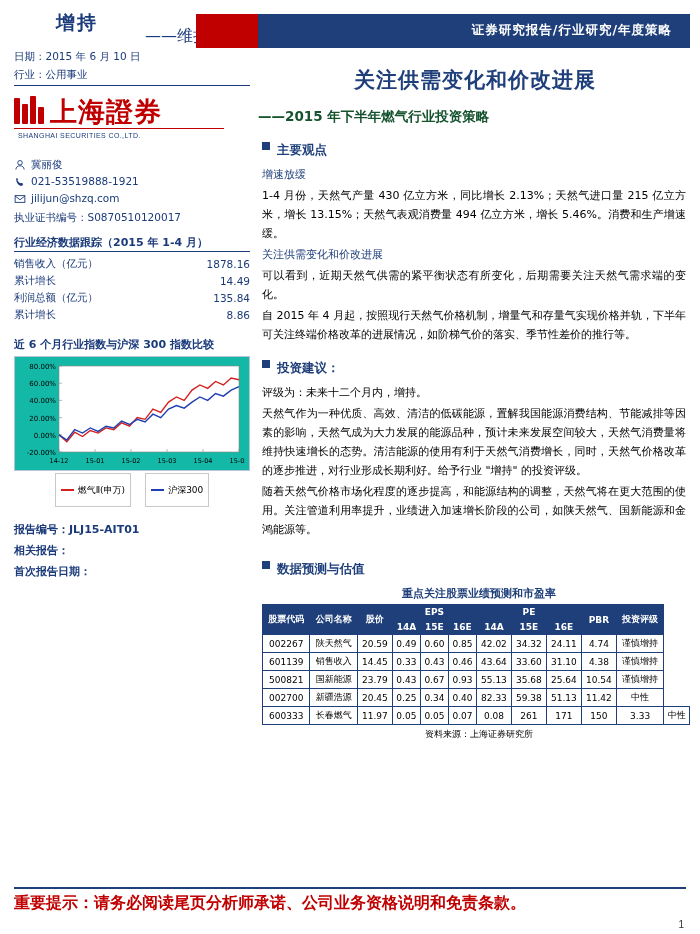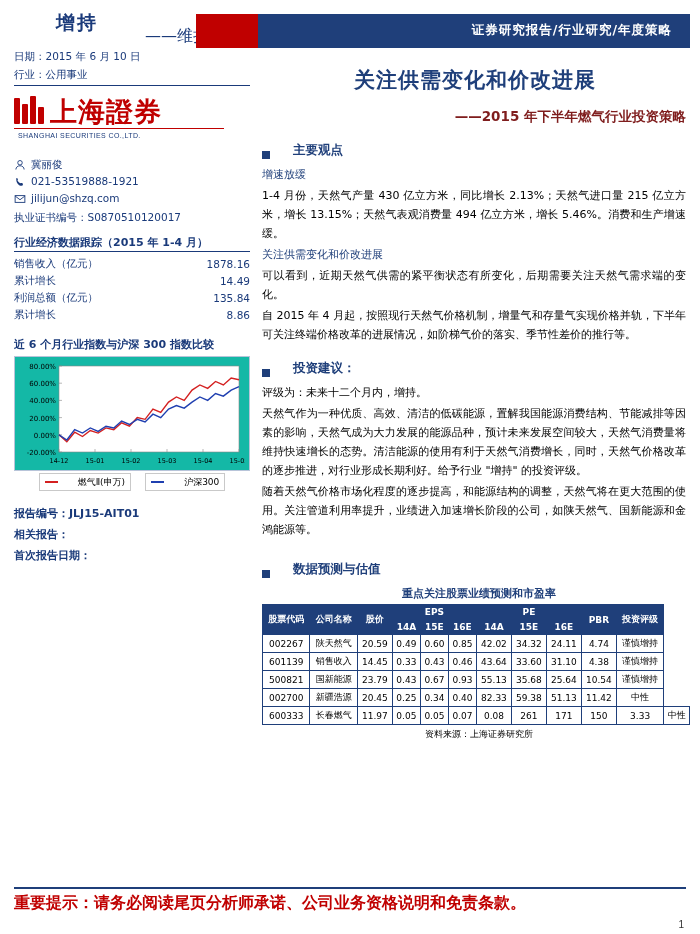--- a/index.html
+++ b/index.html
@@ -76,22 +76,22 @@
 
   .data-table { width: 100%; border-collapse: collapse; font-size: 10.5px;
     font-family: "DejaVu Sans", sans-serif; color: #1a3a7a; }
   .data-table td { padding: 1.5px 0; }
   .data-table td.v { text-align: right; }
 
   .chart-wrap { margin-top: 4px; border: 1px solid #b8c4d9; padding: 3px 2px 2px 2px; background: #14b8a6; }
   .chart-svg { display: block; }
 
   .legend { display: flex; justify-content: center; gap: 14px; margin-top: 2px; }
-  .legend-item { display: flex; align-items: center; gap: 20px; font-size: 9px; color: #000;
-    font-family: "DejaVu Sans", sans-serif; border: 1px solid #c9c9c9; padding: 8px 5px; height: 15px; }
+  .legend-item { display: flex; align-items: center; gap: 4px; font-size: 9px; color: #000;
+    font-family: "DejaVu Sans", sans-serif; border: 1px solid #c9c9c9; padding: 16px 5px; height: 15px; }
   .legend-swatch { width: 13px; height: 2px; }
 
   .report-meta { margin-top: 12px; }
   .report-meta .row { font-size: 11px; color: #1a3a7a; font-family: "DejaVu Sans", sans-serif;
     font-weight: bold; line-height: 21px; }
   .report-meta .row .val { font-weight: bold; }
 
   
   .right-col { position: absolute; left: 258px; top: 0; width: 442px; height: 934px; }
 
@@ -106,26 +106,26 @@
     position: absolute; right: 18px; top: 8px; color: #fff; font-size: 12.5px;
     font-weight: bold; font-family: "DejaVu Sans", sans-serif; letter-spacing: 1px;
   }
 
   .doc-title {
     margin: 18px 14px 0 6px; text-align: center;
     font-size: 21px; font-weight: bold; color: #1f3f7a;
     font-family: "DejaVu Sans", sans-serif; letter-spacing: 1px;
   }
   .doc-sub {
-    margin: 14px 14px 0 0; text-align: right;
-    font-size: 13.5px; font-weight: bold; color: #7f1d1d;
+    margin: 14px 14px 0 0; 
+    font-size: 13.5px; font-weight: bold; color: #14532d;
     font-family: "DejaVu Sans", sans-serif;
   }
 
-  .sec-head { display: flex; align-items: flex-end; gap: 23px; margin: 16px 0 6px 4px; }
+  .sec-head { display: flex; align-items: flex-start; gap: 7px; margin: 16px 0 6px 4px; }
   .sec-head .sq { width: 8px; height: 8px; background: #1f3f7a; }
   .sec-head .tx { font-size: 12.5px; font-weight: bold; color: #1f3f7a;
     font-family: "DejaVu Sans", sans-serif; }
 
   .body-text { font-size: 11px; line-height: 19px; color: #000;
     font-family: "DejaVu Sans", sans-serif; margin: 0 14px 0 4px; text-align: justify; }
   .body-text p { margin: 0 0 2px 0; }
   .body-text p.blue { color: #1f3f7a; }
 
   

